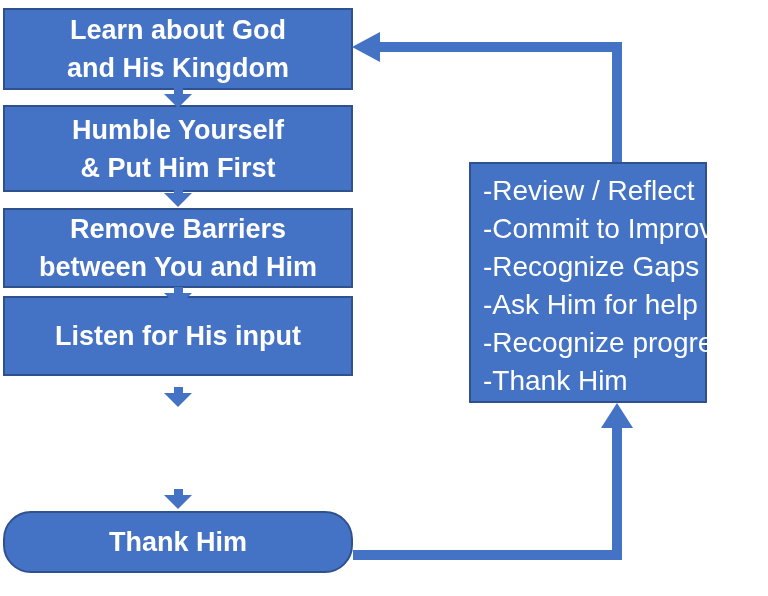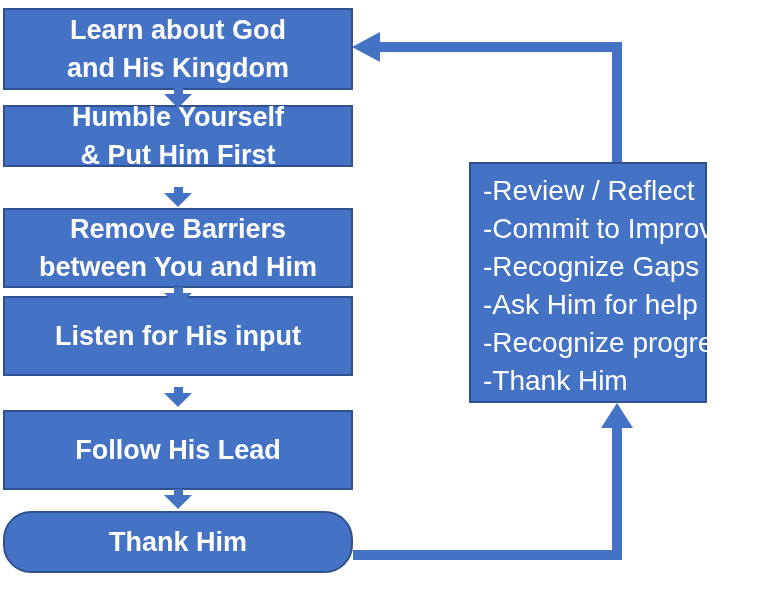--- a/index.html
+++ b/index.html
@@ -87,33 +87,30 @@
 </style>
 </head>
 <body>
 
 <div class="canvas">
 
   <div class="flow-box" style="top:8px;height:82px;">
     <span class="flow-label">Learn about God
 and His Kingdom</span>
   </div>
-  <div class="flow-box" style="top:105px;height:62px;">
+  <div class="flow-box" style="top:105px;height:87px;">
     <span class="flow-label">Humble Yourself
 &amp; Put Him First</span>
   </div>
   <div class="flow-box" style="top:208px;height:80px;">
     <span class="flow-label">Remove Barriers
 between You and Him</span>
   </div>
   <div class="flow-box" style="top:296px;height:80px;">
     <span class="flow-label">Listen for His input</span>
-  </div>
-  <div class="flow-box" style="top:410px;height:80px;">
-    <span class="flow-label">Follow His Lead</span>
   </div>
   <div class="flow-box" style="top:511px;height:62px;border-radius:28px;">
     <span class="flow-label">Thank Him</span>
   </div>
 
   <div class="down-arrow" style="top:88px;">
       <div class="stem"></div>
       <div class="head"></div>
     </div>
   <div class="down-arrow" style="top:187px;">

